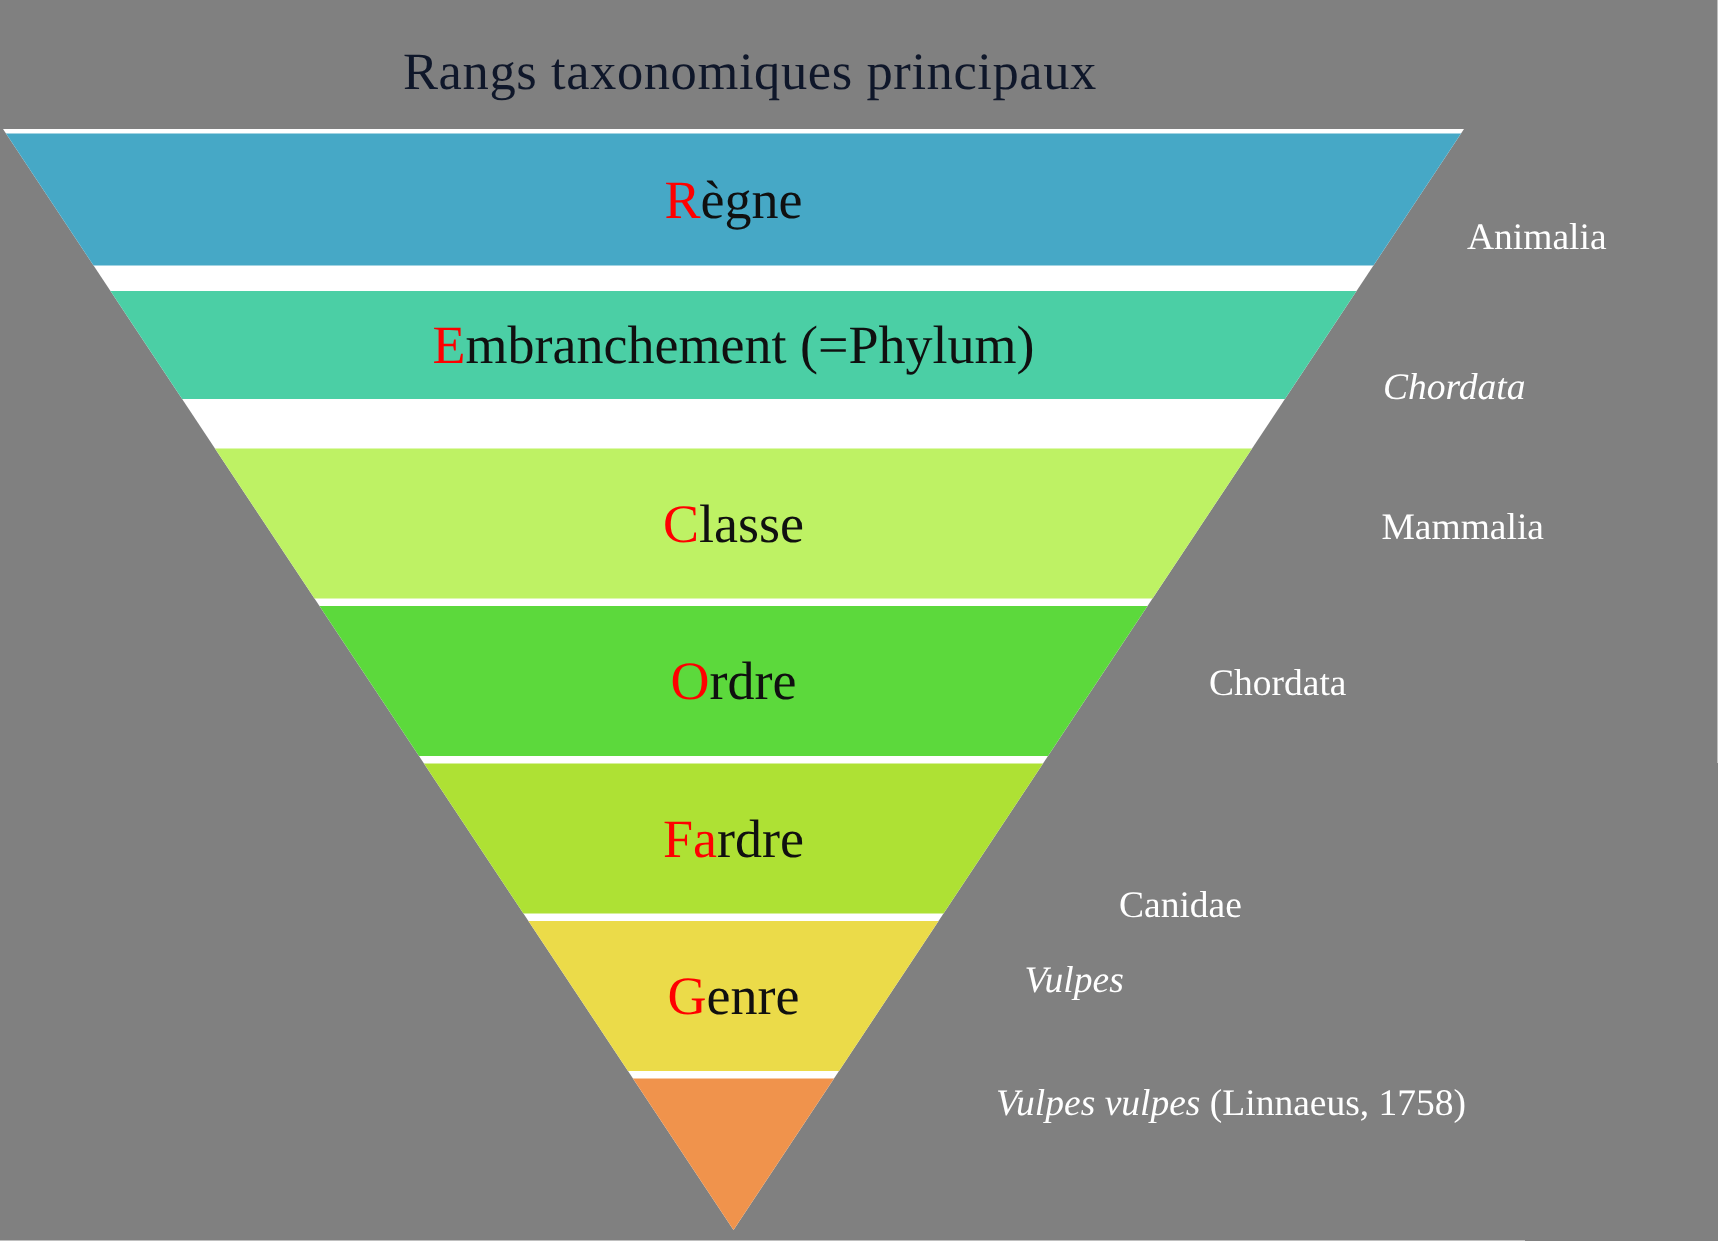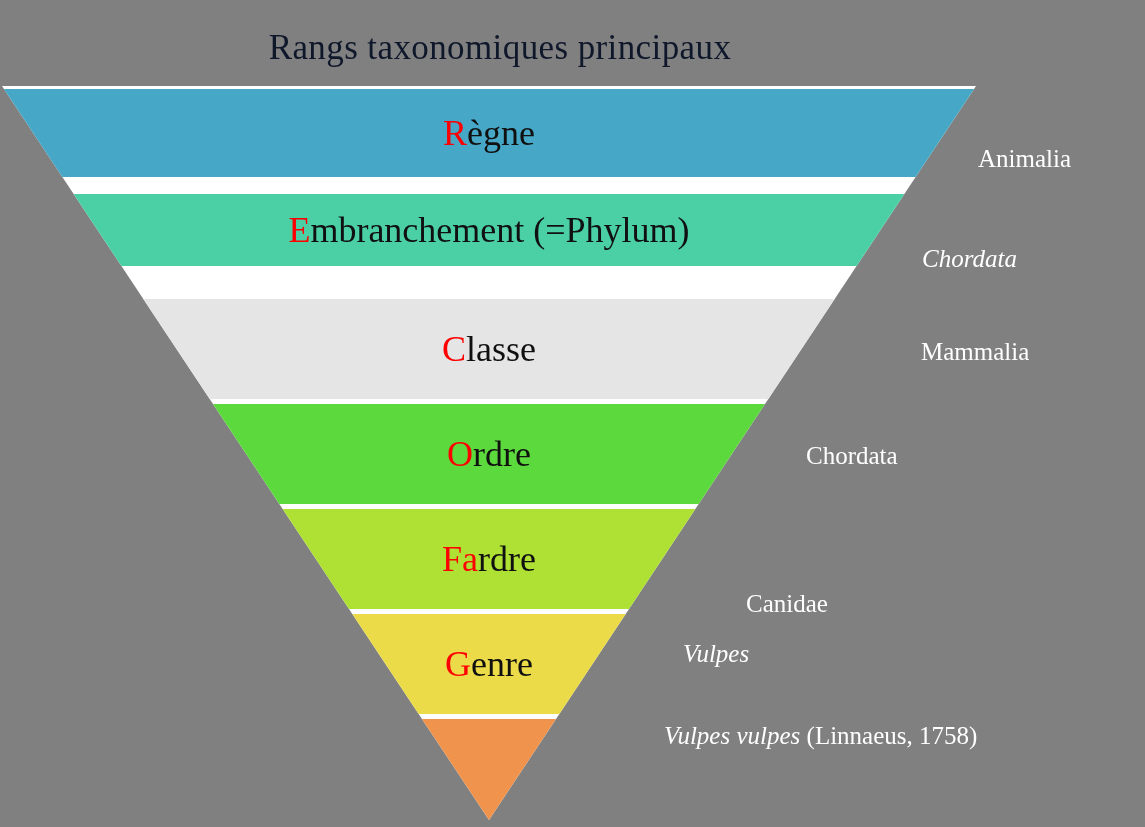--- a/index.html
+++ b/index.html
@@ -115,21 +115,21 @@
   <div id="pyramid">
 
     <div class="band b1" style="background: rgb(70, 168, 198);">
       <span class="band-label"><span class="hl">R</span><span>ègne</span></span>
     </div>
 
     <div class="band b2" style="background: rgb(75, 207, 165);">
       <span class="band-label"><span class="hl">E</span><span>mbranchement (=Phylum)</span></span>
     </div>
 
-    <div class="band b3" style="background: #e5e5e5;">
+    <div class="band b3" style="background: #bef264;">
       <span class="band-label"><span class="hl">C</span><span>lasse</span></span>
     </div>
 
     <div class="band b4" style="background: rgb(92, 217, 60);">
       <span class="band-label"><span class="hl">O</span><span>rdre</span></span>
     </div>
 
     <div class="band b5" style="background: rgb(174, 225, 52);">
       <span class="band-label"><span class="hl">Fa</span><span>rdre</span></span>
     </div>

